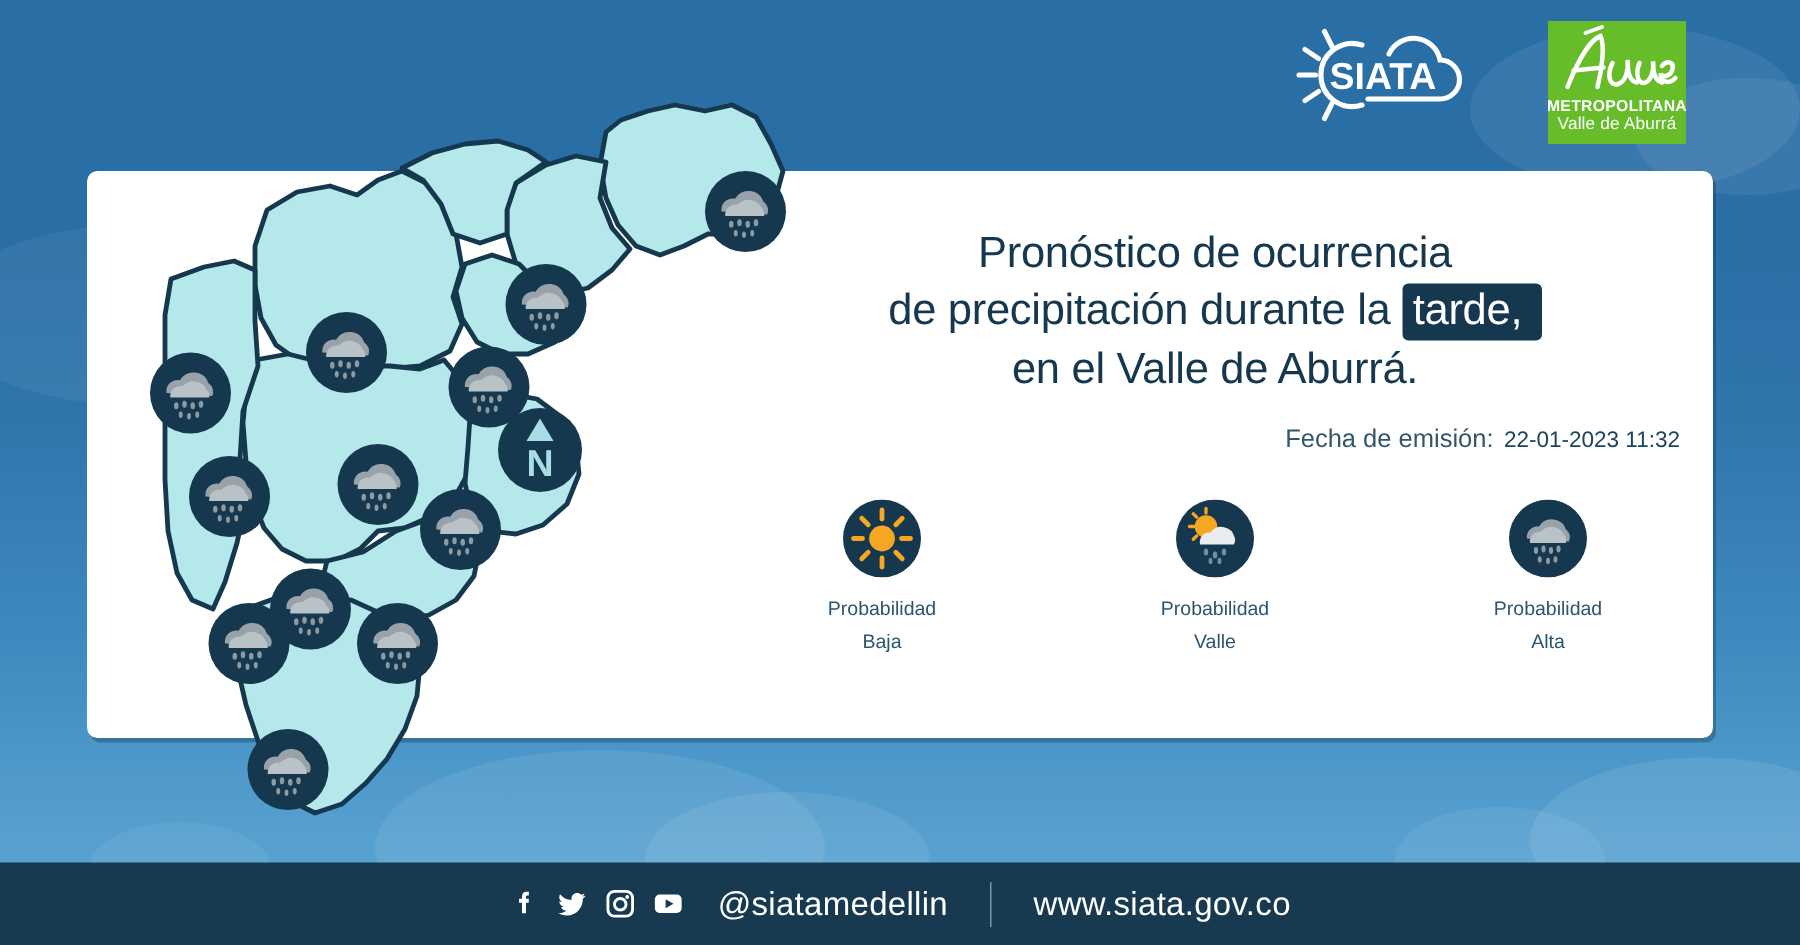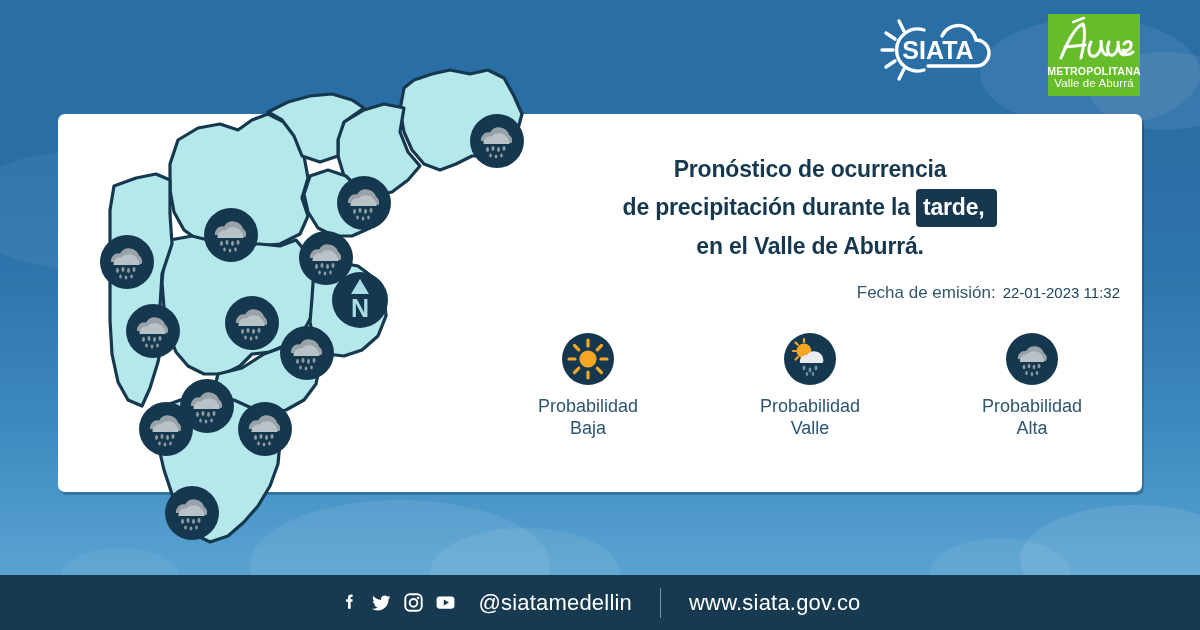--- a/index.html
+++ b/index.html
@@ -29,21 +29,21 @@
   .bg-cloud.c2 { width: 150px; height: 78px;  left: 1090px; top: 52px; }
   .bg-cloud.c3 { width: 260px; height: 120px; left: -40px; top: 150px; background: rgba(255,255,255,0.05); }
   .bg-cloud.c4 { width: 300px; height: 130px; left: 250px; top: 500px; background: rgba(255,255,255,0.08); }
   .bg-cloud.c5 { width: 190px; height: 90px;  left: 430px; top: 528px; background: rgba(255,255,255,0.08); }
   .bg-cloud.c6 { width: 230px; height: 110px; left: 1020px; top: 505px; background: rgba(255,255,255,0.09); }
   .bg-cloud.c7 { width: 140px; height: 70px;  left: 930px; top: 538px; background: rgba(255,255,255,0.07); }
   .bg-cloud.c8 { width: 120px; height: 60px;  left: 60px; top: 548px; background: rgba(255,255,255,0.06); }
 
   
   #logo-bar {
-    position: absolute; right: 60px; top: 14px;
+    position: absolute; right: 76px; top: 14px;
     display: flex; align-items: flex-start; gap: 12px;
     z-index: 30;
   }
   #siata-logo { width: 132px; height: 72px; }
   #area-logo {
     width: 92px; height: 82px;
     background: #66bc29;
     display: flex; flex-direction: column;
     align-items: center; justify-content: flex-start;
     padding-top: 2px;
@@ -105,22 +105,22 @@
   
   #content {
     position: absolute;
     left: 500px; top: 150px;
     width: 620px;
     z-index: 14;
     text-align: center;
   }
   #headline {
     color: #16384f;
-    font-size: 23px;
-    font-weight: bold;
+    font-size: 29px;
+    font-weight: normal;
     line-height: 38px;
     letter-spacing: -0.2px;
   }
   #headline .hl {
     background: #16384f;
     color: #ffffff;
     border-radius: 4px;
     padding: 2px 13px 4px 7px;
     display: inline-block;
     line-height: 32px;
@@ -145,21 +145,21 @@
   }
   .legend-item {
     width: 150px;
     display: flex; flex-direction: column;
     align-items: center;
   }
   .legend-icon { width: 52px; height: 52px; display:block; }
   .legend-label {
     margin-top: 10px;
     color: #2c5570;
-    font-size: 18px;
+    font-size: 13px;
     line-height: 22px;
     text-align: center;
   }
 
   
   #footer {
     position: absolute;
     left: 0; bottom: 0;
     width: 1200px; height: 55px;
     background: #173a50;

